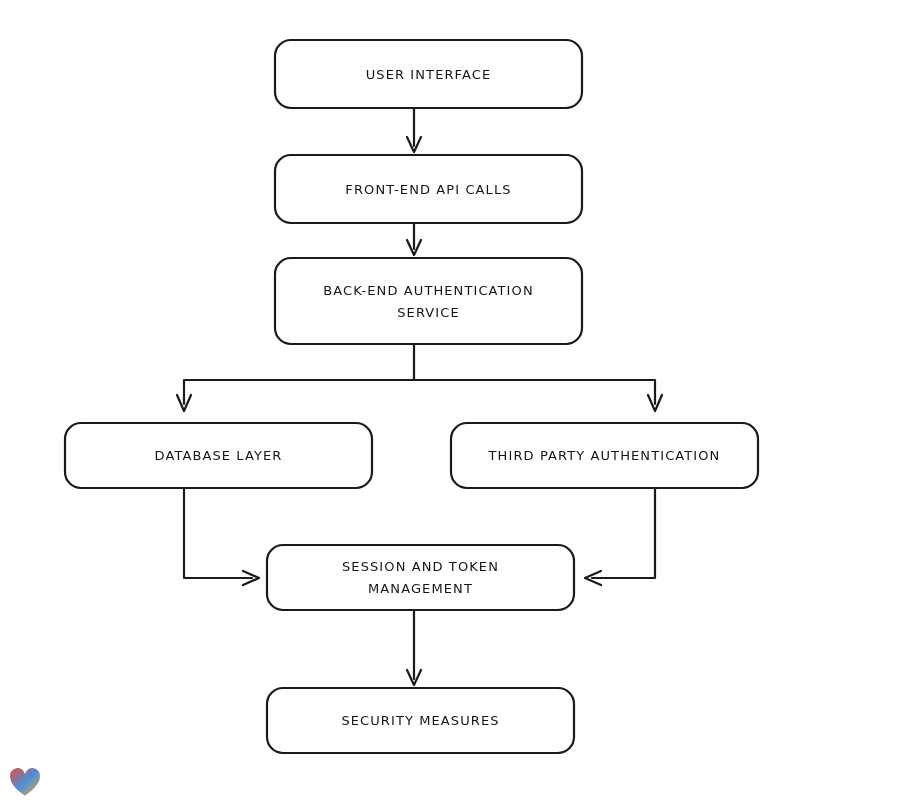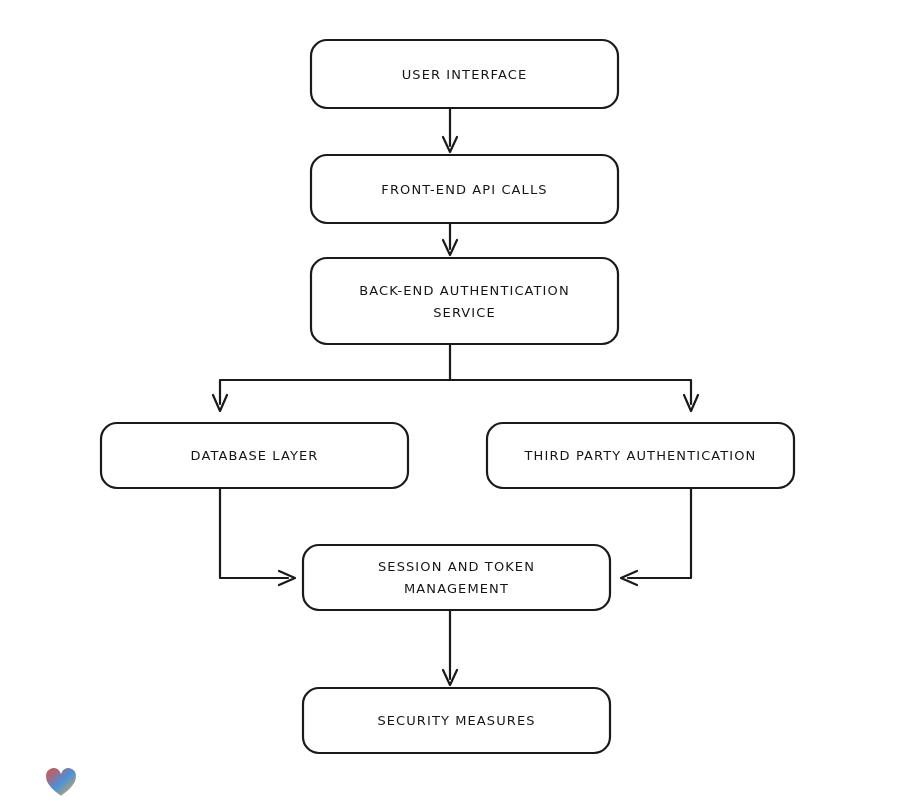--- a/index.html
+++ b/index.html
@@ -10,21 +10,20 @@
   body {
     width: 911px;
     height: 810px;
     position: relative;
     overflow: hidden;
     font-family: "DejaVu Sans", sans-serif;
   }
   #diagram-root {
     position: absolute;
     inset: 0;
-    margin-left: 36px;
   }
   svg.flow {
     position: absolute;
     top: 0;
     left: 0;
     width: 911px;
     height: 810px;
   }
   .node-box {
     fill: #ffffff;

